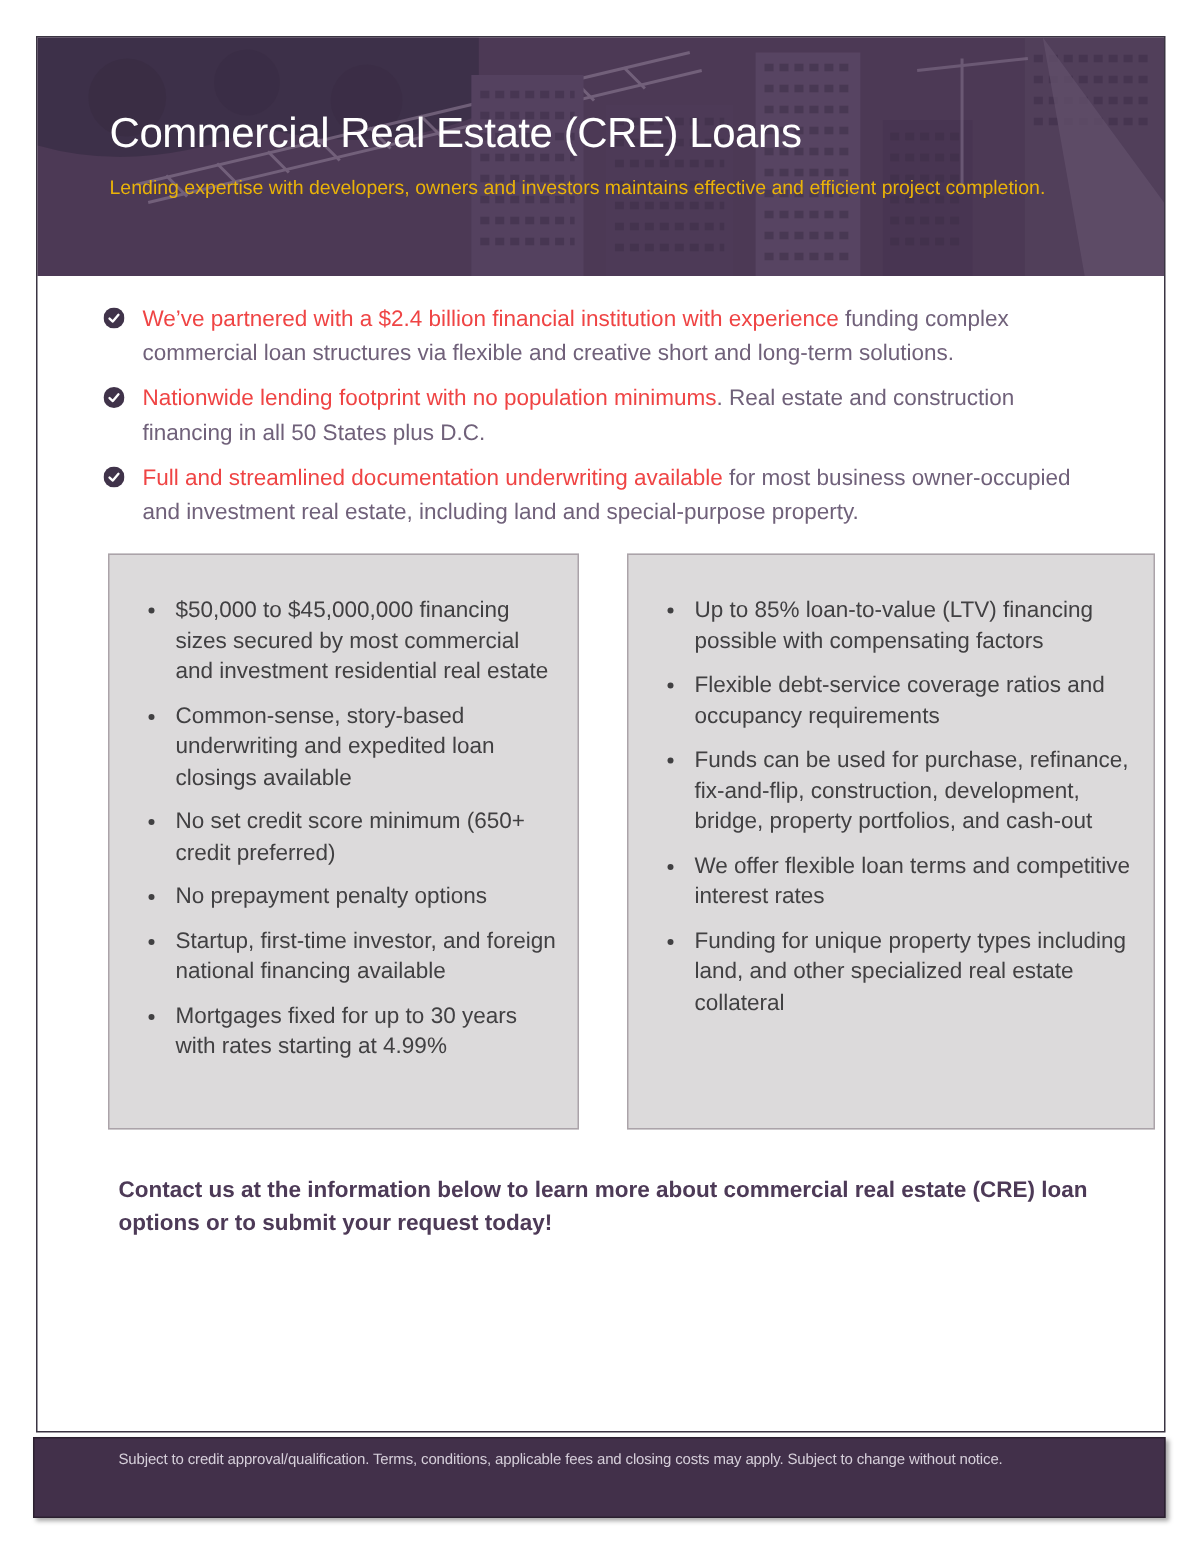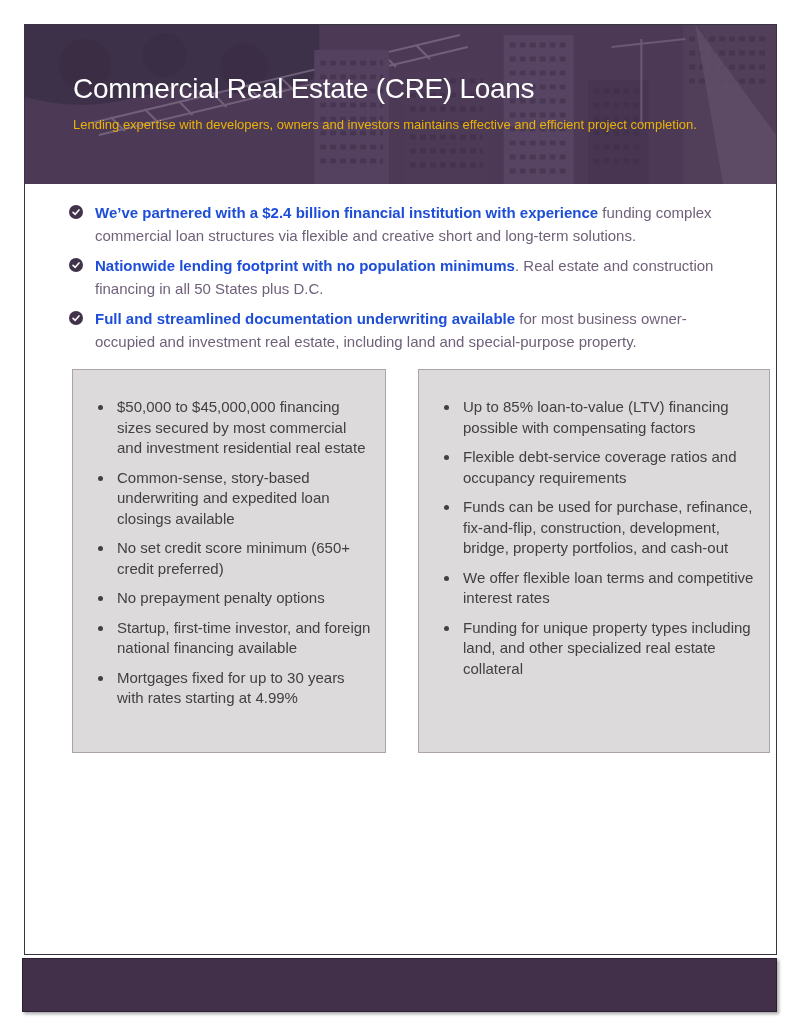--- a/index.html
+++ b/index.html
@@ -16,21 +16,21 @@
   .hero svg.bg { position: absolute; left: 0; top: 0; width: 100%; height: 100%; display: block; }
   .hero-text { position: absolute; left: 48px; top: 48px; z-index: 2; }
   .hero-text h1 { color: #ffffff; font-size: 28px; font-weight: normal; letter-spacing: -0.3px; margin-bottom: 10px; }
   .hero-text p { color: #eab308; font-size: 13px; line-height: 19px; width: 628px; }
 
   
   .highlights { position: absolute; left: 44px; top: 176px; width: 672px; }
   .hl-item { display: flex; align-items: flex-start; margin-bottom: 7px; }
   .hl-icon { flex: 0 0 14px; margin-top: 4px; margin-right: 12px; line-height: 0; }
   .hl-text { font-size: 15px; line-height: 23px; color: #70617a; width: 628px; }
-  .hl-text strong { color: #1d4ed8; font-weight: bold; }
+  .hl-text strong { color: #ef4444; font-weight: normal; }
 
   
   .box { position: absolute; top: 344px; height: 384px; background: #dcdadb;
     border: 1px solid #aba3a9; }
   .box-left  { left: 47px;  width: 314px; }
   .box-right { left: 393px; width: 352px; }
   .box ul { list-style: disc; padding: 27px 14px 0 41px; color: #2b2b2b; }
   .box li { font-size: 15px; line-height: 20.5px; color: #414042; margin-bottom: 9px;
     padding-left: 3px; }
 
@@ -162,17 +162,19 @@
   <div class="box box-right">
     <ul>
         <li>Up to 85% loan-to-value (LTV) financing possible with compensating factors</li>
         <li>Flexible debt-service coverage ratios and occupancy requirements</li>
         <li>Funds can be used for purchase, refinance, fix-and-flip, construction, development, bridge, property portfolios, and cash-out</li>
         <li>We offer flexible loan terms and competitive interest rates</li>
         <li>Funding for unique property types including land, and other specialized real estate collateral</li>
       </ul>
   </div>
 
+  <p class="contact">Contact us at the information below to learn more about commercial real estate (CRE) loan options or to submit your request today!</p>
 
 </div>
 
 <footer class="footer">
+  <p>Subject to credit approval/qualification. Terms, conditions, applicable fees and closing costs may apply. Subject to change without notice.</p>
 </footer>
 
 </body></html>

